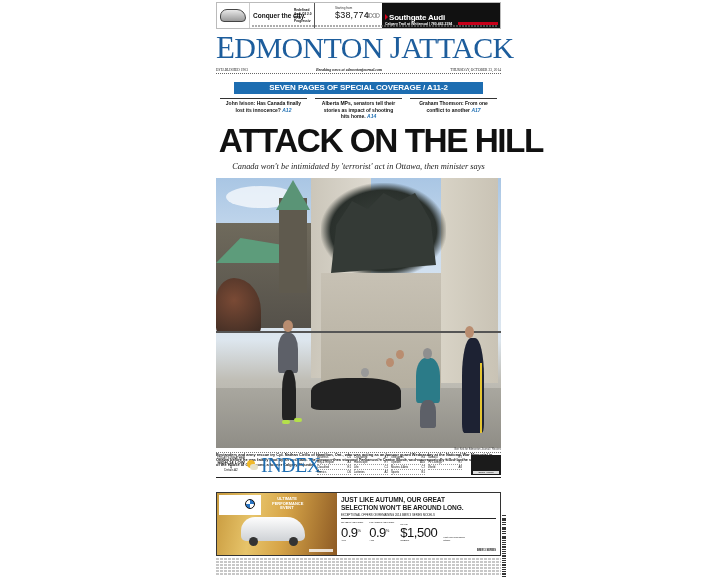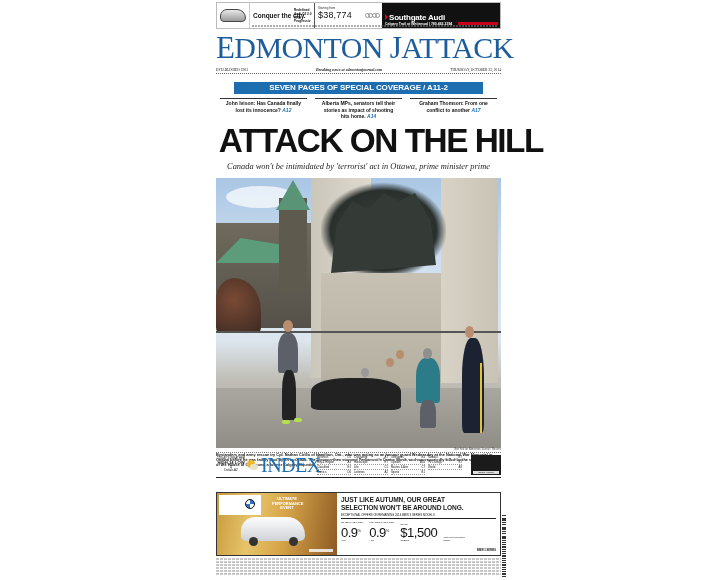--- a/index.html
+++ b/index.html
@@ -25,21 +25,21 @@
     border: 1px solid #444;
   }
   .top-ad .slogan {
     font-size: 6.5px; font-weight: bold; padding: 0 3px; display: flex; align-items: center;
     white-space: nowrap; width: 44px;
   }
   .top-ad .model {
     font-size: 3.2px; line-height: 3.8px; font-weight: bold; width: 20px; padding-top: 6px;
   }
   .top-ad .price-box {
-    border-left: 1px solid #555; padding-left: 3px; width: 50px; position: relative;
+    border-left: 1px solid #555; padding-left: 20px; width: 50px; position: relative;
   }
   .top-ad .price-label { font-size: 3px; color: #333; margin-top: 3px; }
   .top-ad .price { font-size: 9px; font-family: "Liberation Sans", sans-serif; font-weight: normal; letter-spacing: 0.2px; }
   .top-ad .rings {
     width: 18px; display: flex; align-items: center; justify-content: center; gap: 0;
   }
   .top-ad .rings span {
     width: 5px; height: 5px; border: 0.8px solid #999; border-radius: 50%; margin-left: -1.5px;
   }
   .top-ad .dealer {
@@ -235,21 +235,21 @@
       <span>Alberta MPs, senators tell their stories as impact of shooting hits home.</span>
       <span class="ref">A14</span>
     </div>
     <div class="teaser">
       <span>Graham Thomson: From one conflict to another</span>
       <span class="ref">A17</span>
     </div>
   </div>
 
   <div class="headline">ATTACK ON THE HILL</div>
-  <div class="deck">Canada won't be intimidated by 'terrorist' act in Ottawa, prime minister prime</div>
+  <div class="deck">Canada won't be intimidated by 'terrorist' act in Ottawa, then minister says</div>
 
   <div class="photo">
     <div class="sky-cloud" style="left:10px;top:8px;width:70px;height:22px;"></div>
     <div class="sky-cloud" style="left:150px;top:20px;width:60px;height:18px;"></div>
     <div class="building"></div>
     <div class="roof"></div>
     <div class="tower"></div>
     <div class="tower-roof"></div>
     <div class="trees"></div>
     <div class="pillar-left"></div>

